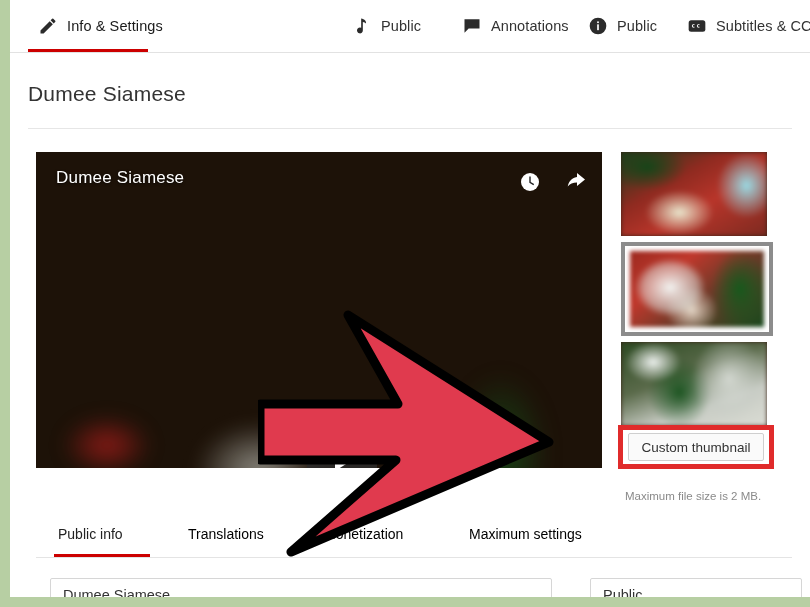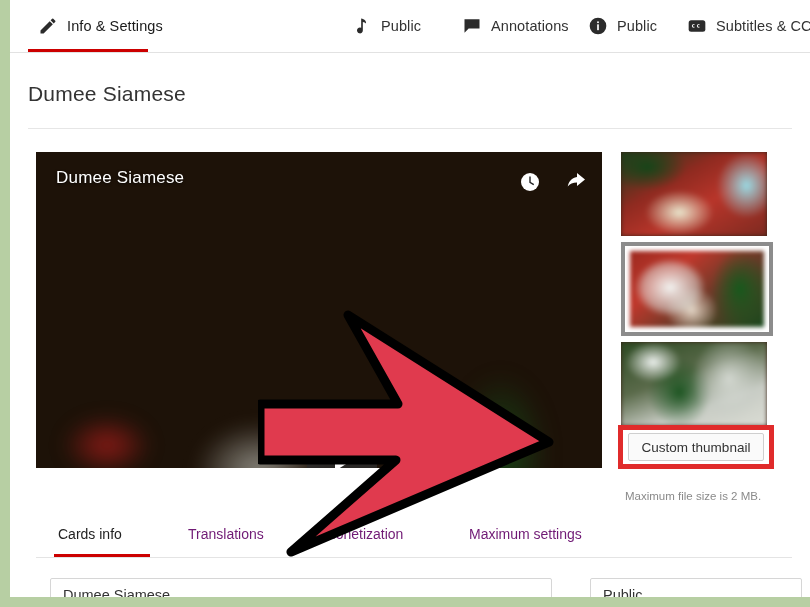--- a/index.html
+++ b/index.html
@@ -235,21 +235,21 @@
   #subtabs {
     position: absolute;
     left: 26px; top: 520px;
     width: 756px; height: 38px;
     border-bottom: 1px solid #e4e4e4;
   }
   .stab {
     position: absolute;
     top: 6px;
     font-size: 14px;
-    color: #701a75;
+    color: #000000;
     cursor: pointer;
     white-space: nowrap;
   }
   .stab.active { color: #222222; }
   .stab-underline {
     position: absolute;
     bottom: 0px;
     height: 3px;
     background: #cc0000;
   }
@@ -391,21 +391,21 @@
         <div class="tinner"></div>
       </div>
     </div>
 
     <div id="custom-thumb-wrap">
       <div id="custom-thumb-btn">Custom thumbnail</div>
     </div>
     <div id="maxsize">Maximum file size is 2 MB.</div>
 
     <div id="subtabs">
-      <div class="stab active" style="left:22px">Cards info</div>
+      <div class="stab active" style="left:22px">Public info</div>
       <div class="stab" style="left:152px">Translations</div>
       <div class="stab" style="left:288px">Monetization</div>
       <div class="stab" style="left:433px">Maximum settings</div>
       <div class="stab-underline" style="left:18px;width:96px"></div>
     </div>
 
     <div id="title-field" title="Title">Dumee Siamese</div>
 
     <div id="privacy-select">Public</div>
 

